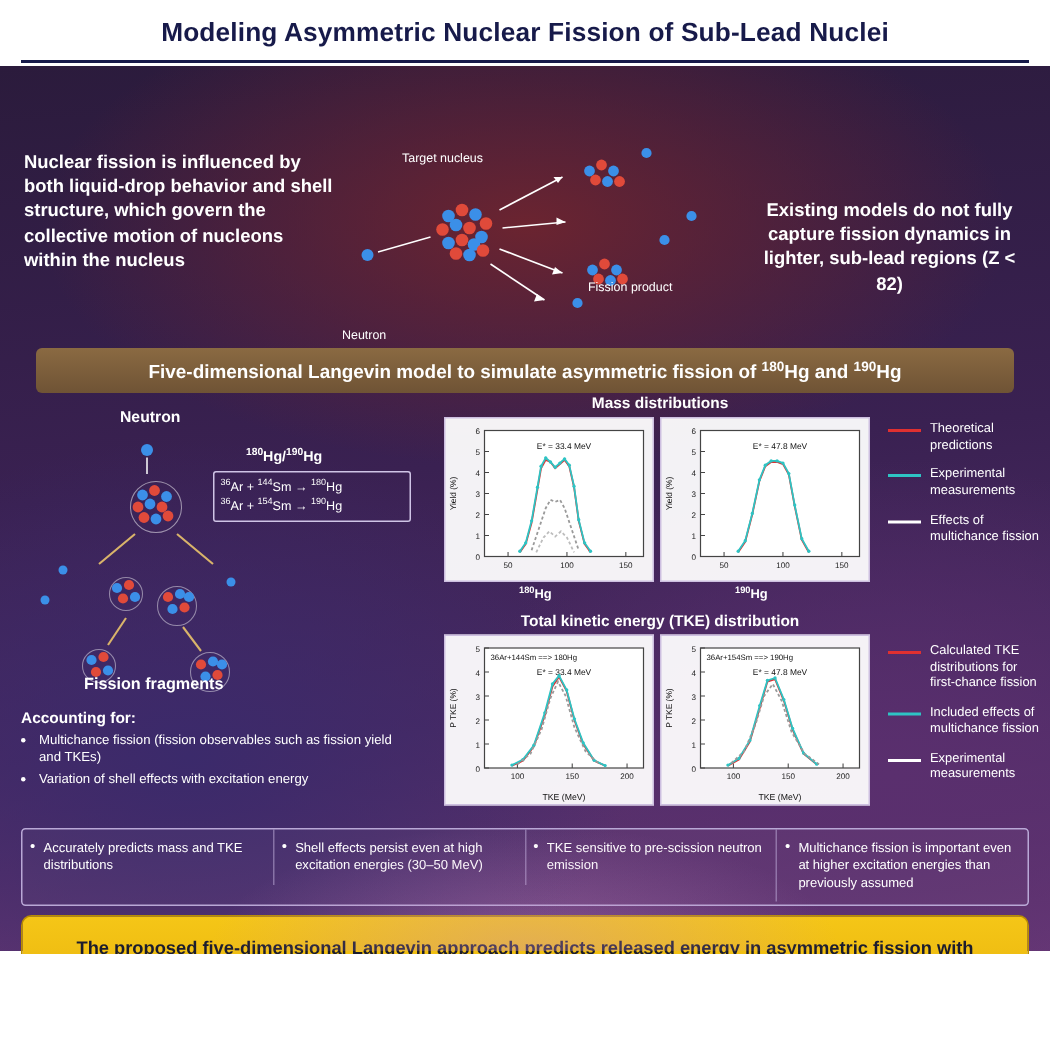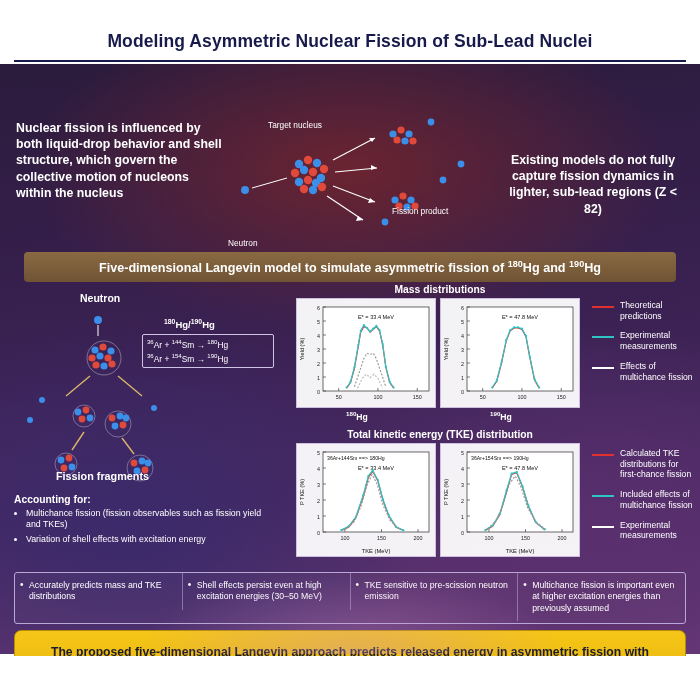--- a/index.html
+++ b/index.html
@@ -3,21 +3,21 @@
 <meta charset="utf-8">
 <style>
   * { box-sizing: border-box; }
   html, body { margin: 0; padding: 0; }
   body {
     width: 700px; height: 700px;
     font-family: "Liberation Sans", sans-serif;
     background: #ffffff;
     overflow: hidden;
   }
-  .poster { position: relative; width: 700px; height: 552px; margin-top: 20px; }
+  .poster { position: relative; width: 700px; height: 552px; }
 
   
   .title-bar {
     position: absolute; left: 0; top: 0; width: 700px; height: 42px;
     background: #ffffff;
     display: flex; align-items: center; justify-content: center;
   }
   .title-bar .title {
     font-size: 17.5px; font-weight: bold; color: #171a4a;
     letter-spacing: .1px;

